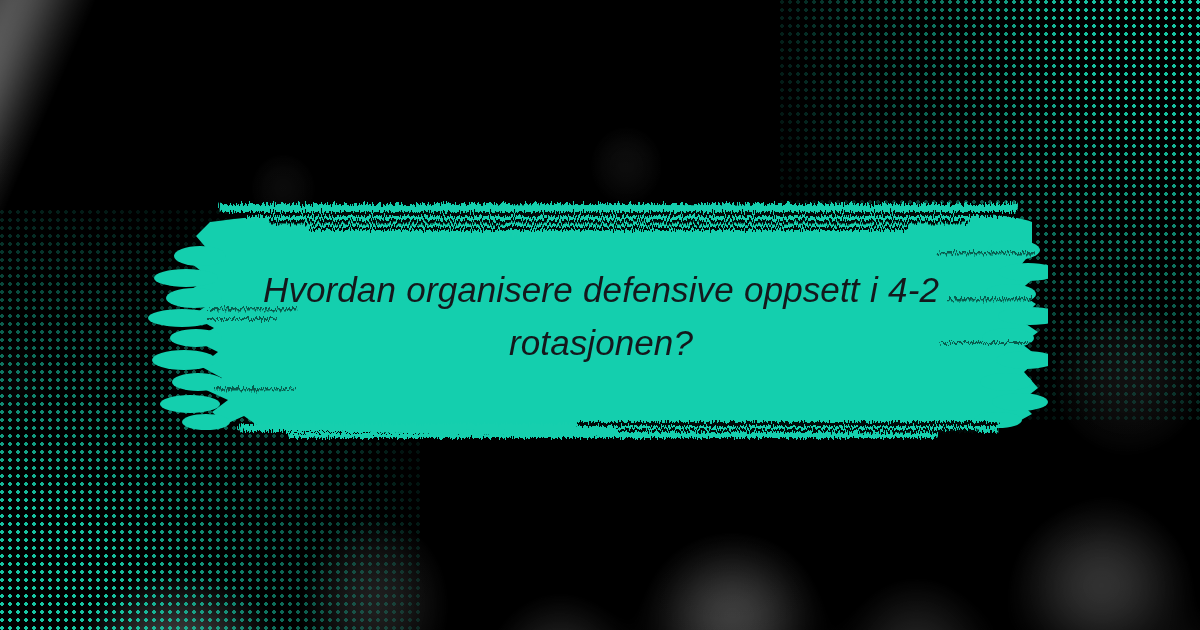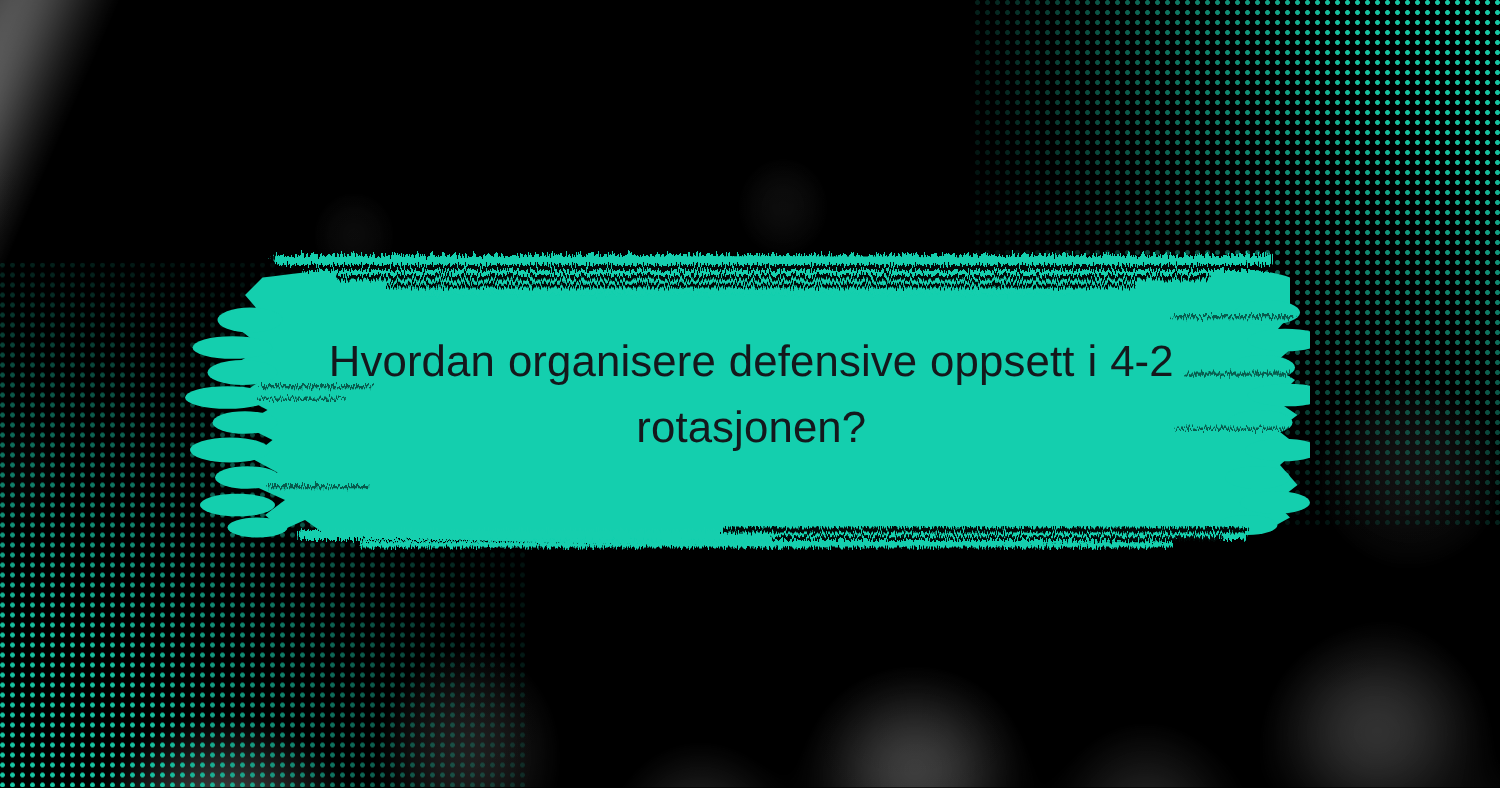--- a/index.html
+++ b/index.html
@@ -104,20 +104,21 @@
     top: 50%;
     transform: translateY(-50%);
     text-align: center;
     color: #14181c;
     font-family: "Liberation Sans", sans-serif;
     font-size: 35px;
     font-weight: 400;
     line-height: 1.52;
     letter-spacing: 0.1px;
     word-spacing: 0.5px;
+    font-style: italic;
   }
 </style>
 </head>
 <body>
 
 <div class="card">
 
   <div class="bg-photo"></div>
   <div class="bg-shade"></div>
 

